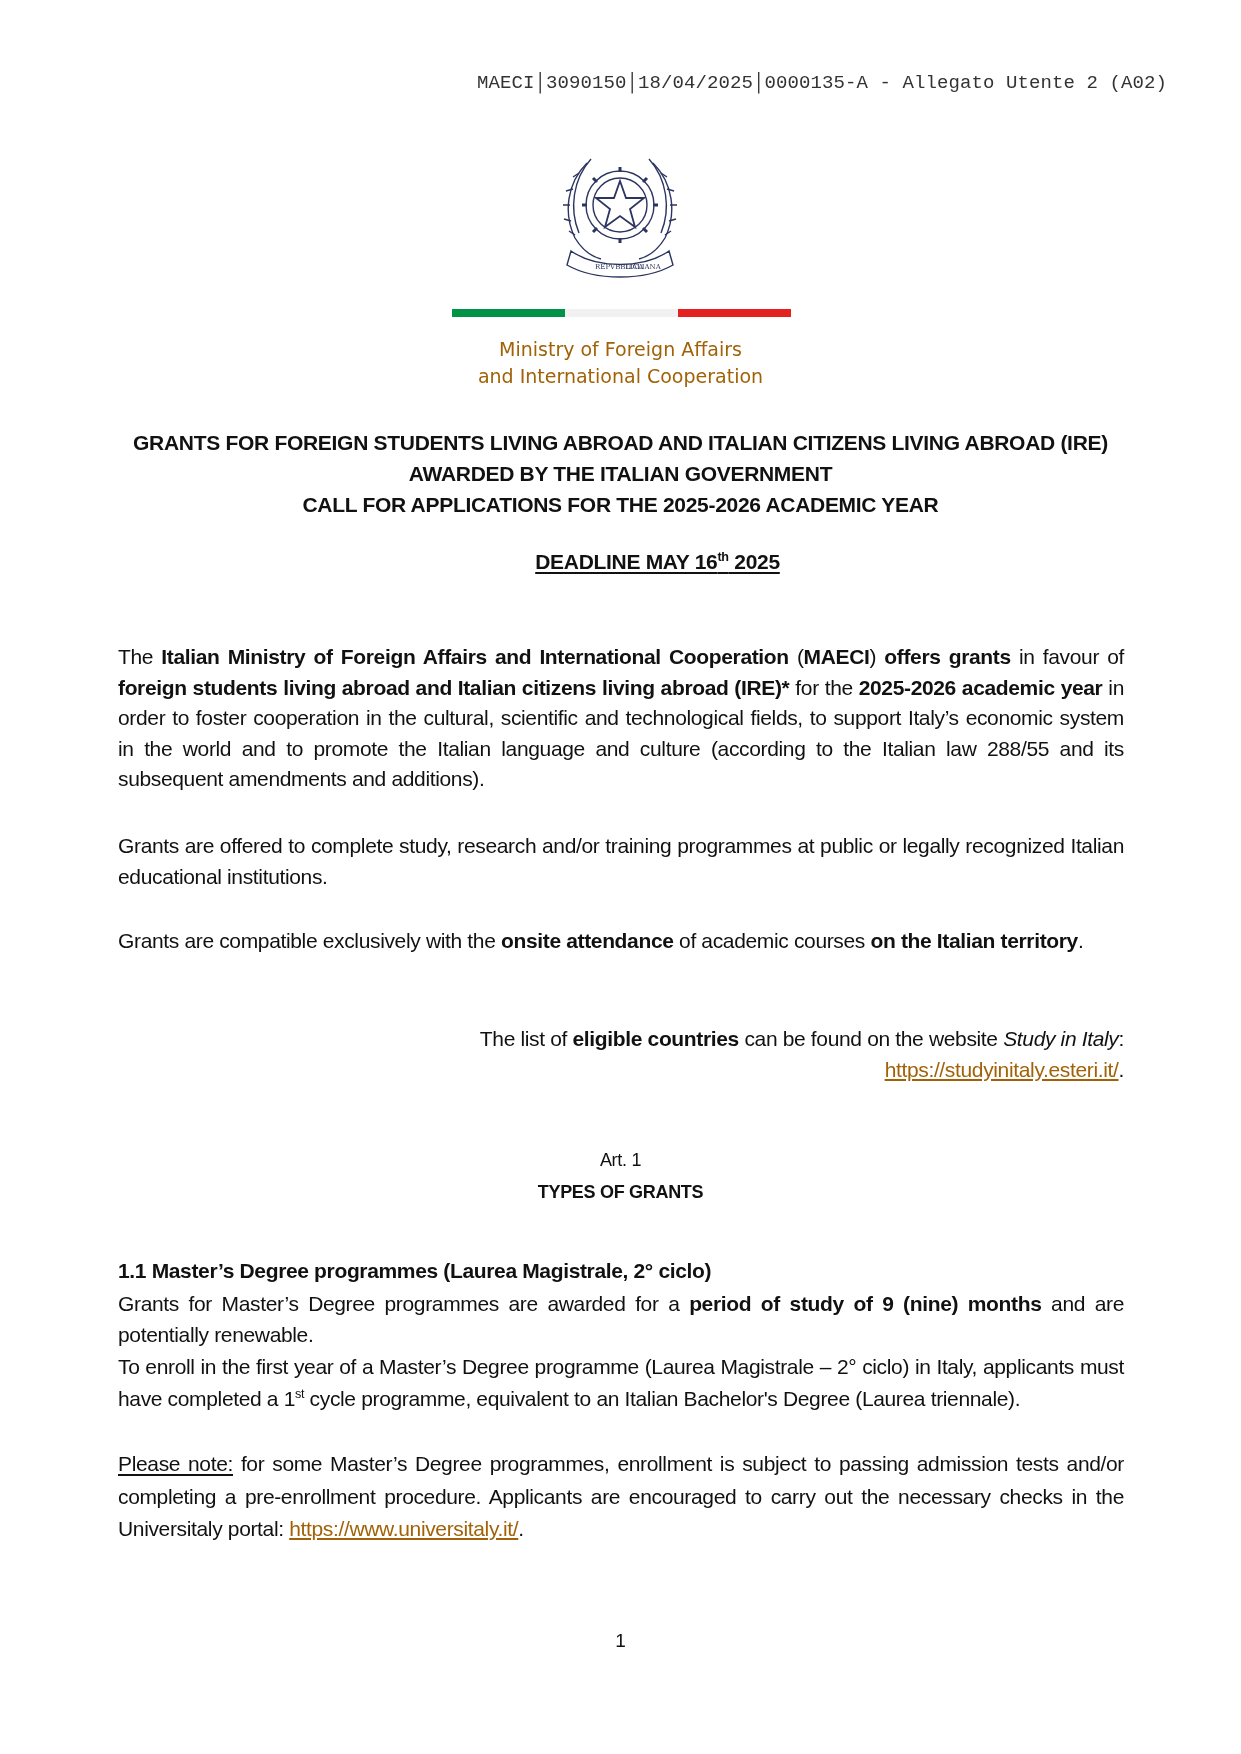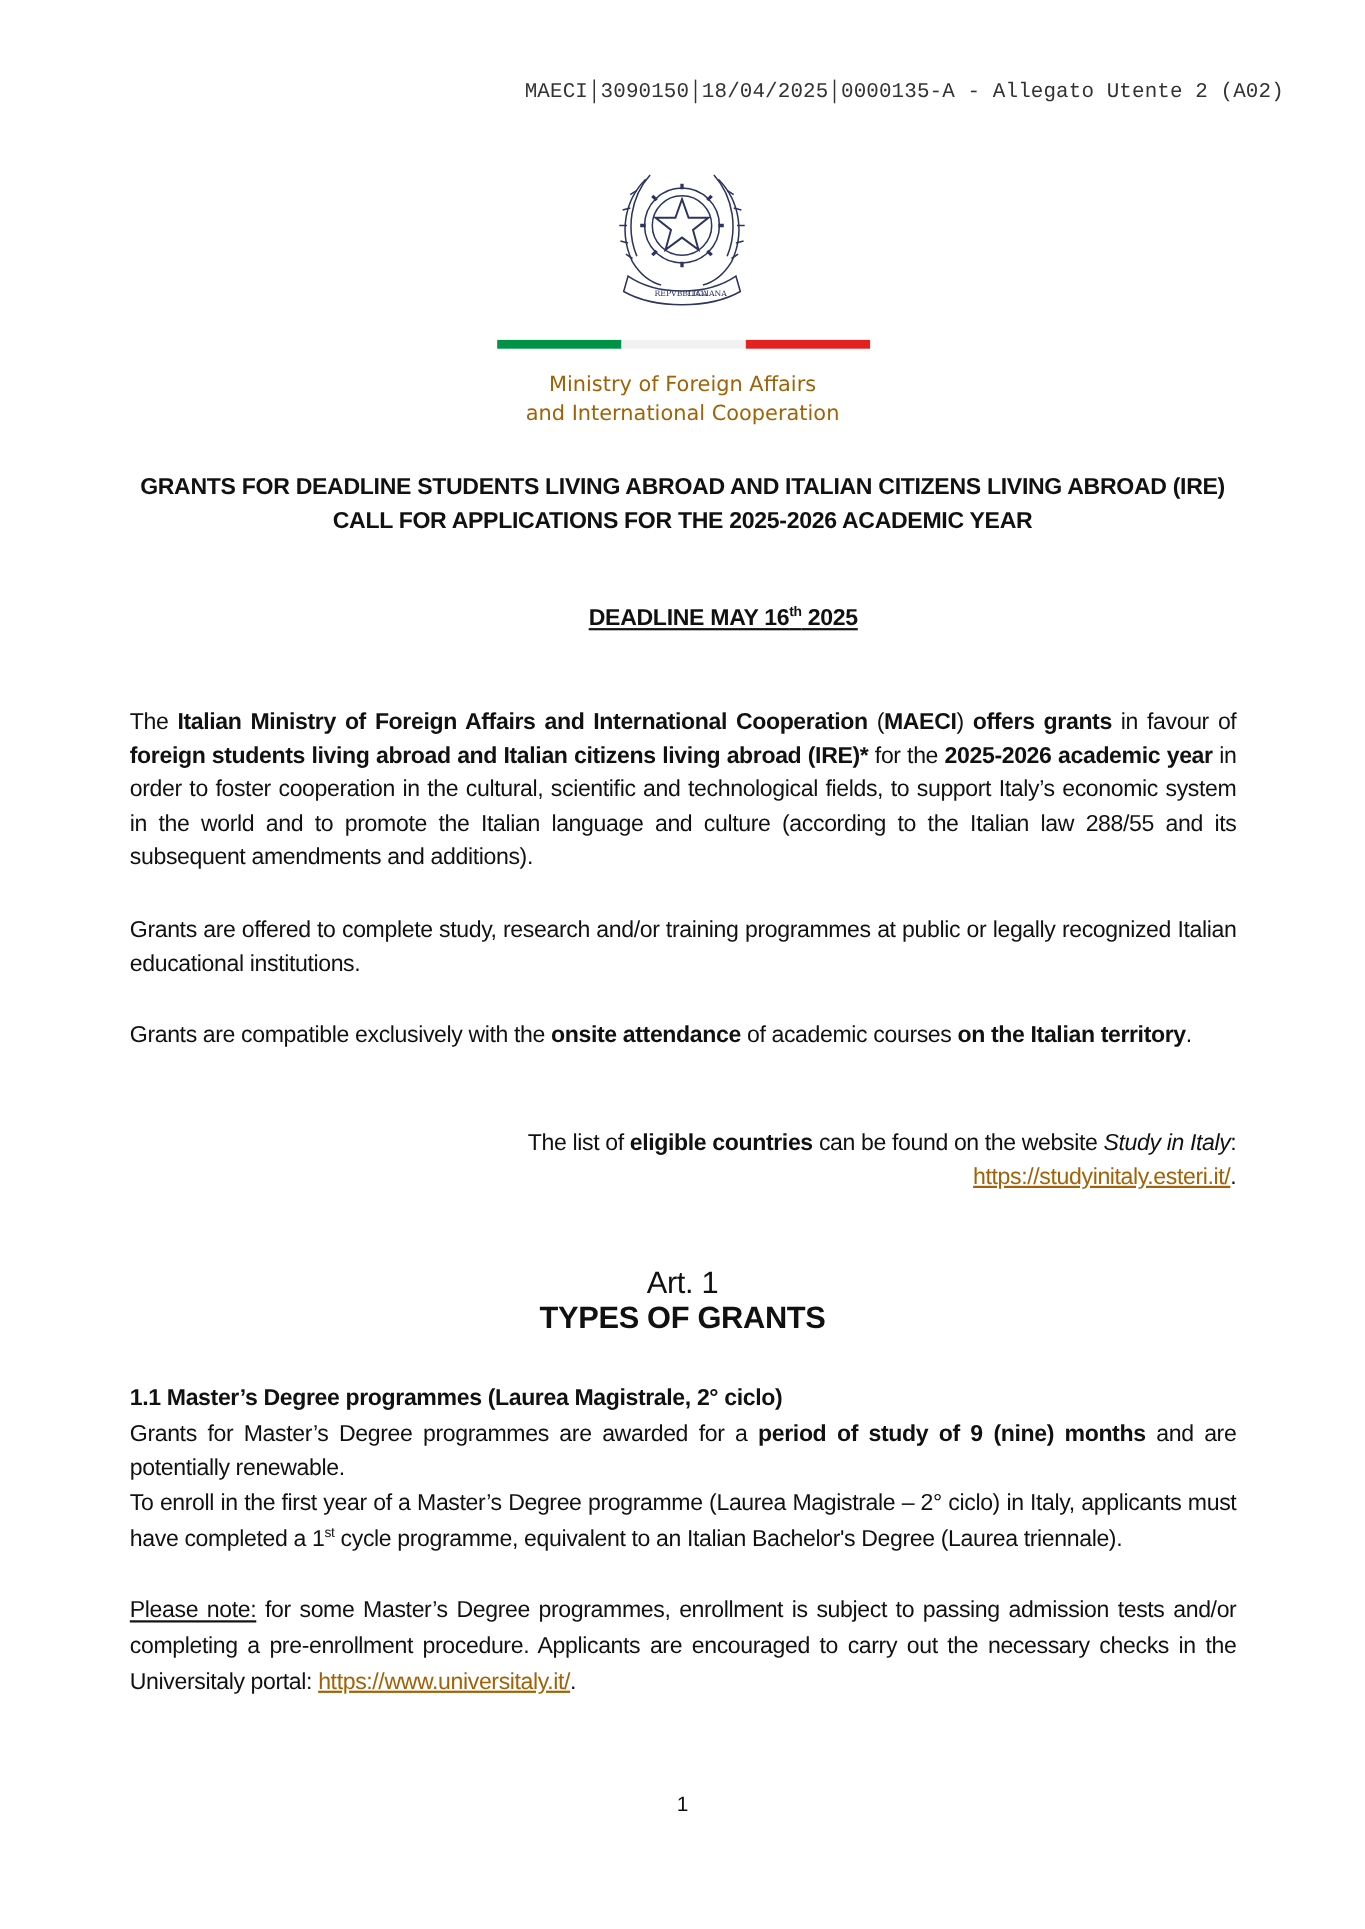--- a/index.html
+++ b/index.html
@@ -97,21 +97,21 @@
     .para a, .link {
       color: #a16207;
       text-decoration: underline;
     }
     .center {
       position: absolute;
       left: 0;
       width: 1241px;
       text-align: center;
       font-family: "Liberation Sans", sans-serif;
-      font-size: 28px;
+      font-size: 18px;
       letter-spacing: -0.3px;
     }
     .subhead {
       position: absolute;
       left: 118px;
       font-family: "Liberation Sans", sans-serif;
       font-size: 21px;
       font-weight: bold;
       letter-spacing: -0.35px;
     }
@@ -163,21 +163,22 @@
   <div style="background:#f1f1f1"></div>
   <div style="background:#e3211f"></div>
 </div>
 
 <div class="ministry">
   <div>Ministry of Foreign Affairs</div>
   <div>and International Cooperation</div>
 </div>
 
 <div class="title-block">
-  <div>GRANTS FOR DEADLINE STUDENTS LIVING ABROAD AND ITALIAN CITIZENS LIVING ABROAD (IRE)</div>
+  <div>GRANTS FOR FOREIGN STUDENTS LIVING ABROAD AND ITALIAN CITIZENS LIVING ABROAD (IRE)</div>
+  <div>AWARDED BY THE ITALIAN GOVERNMENT</div>
   <div>CALL FOR APPLICATIONS FOR THE 2025-2026 ACADEMIC YEAR</div>
 </div>
 
 <div class="deadline">
   <span class="u"><span>DEADLINE MAY 16</span><sup>th</sup><span> 2025</span></span>
 </div>
 
 <div class="para" style="top:642px;"><span>The </span><b>Italian Ministry of Foreign Affairs and International Cooperation</b><span> (</span><b>MAECI</b><span>) </span><b>offers grants</b><span> in favour of </span><b>foreign students living abroad and Italian citizens living abroad (IRE)*</b><span> for the </span><b>2025-2026 academic year</b><span> in order to foster cooperation in the cultural, scientific and technological fields, to support Italy’s economic system in the world and to promote the Italian language and culture (according to the Italian law 288/55 and its subsequent amendments and additions).</span></div>
 
 <div class="para" style="top:831px;">Grants are offered to complete study, research and/or training programmes at public or legally recognized Italian educational institutions.</div>

